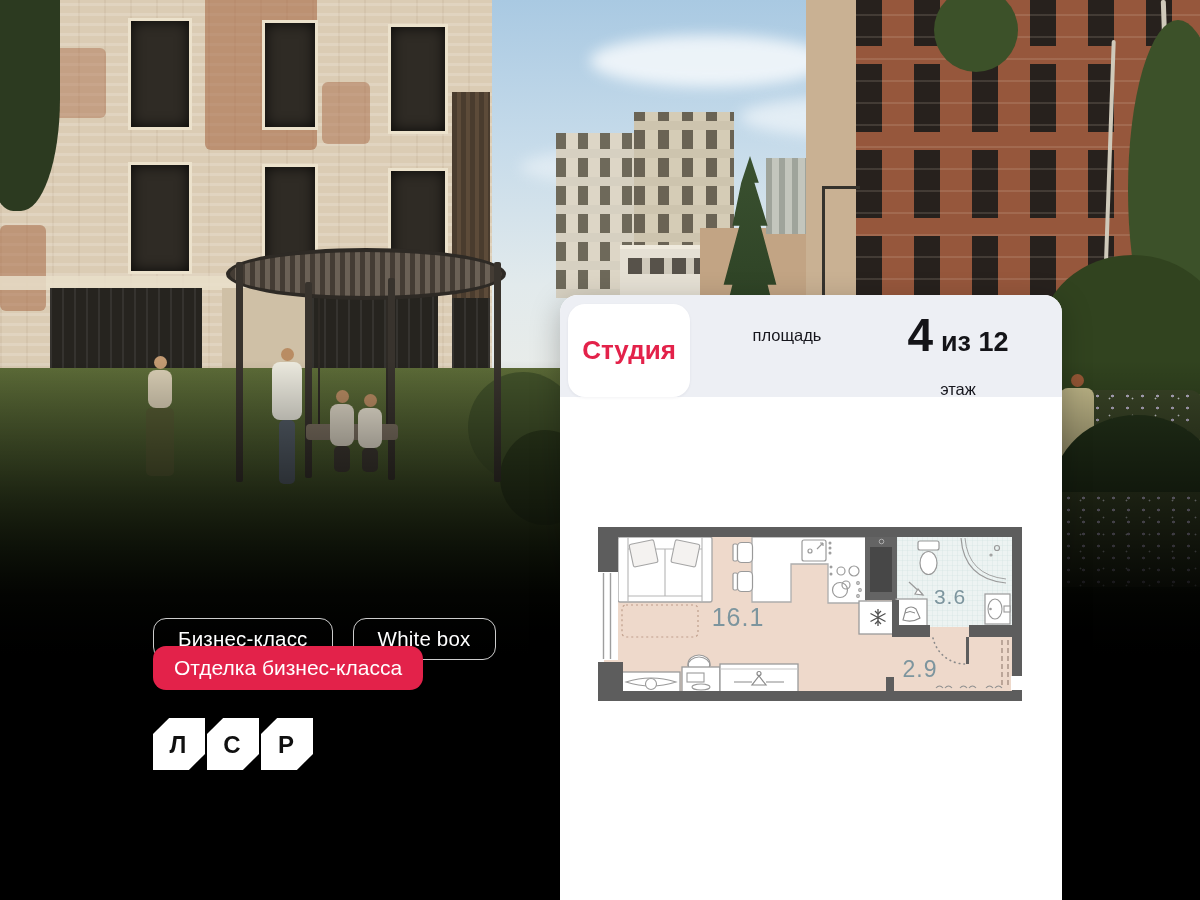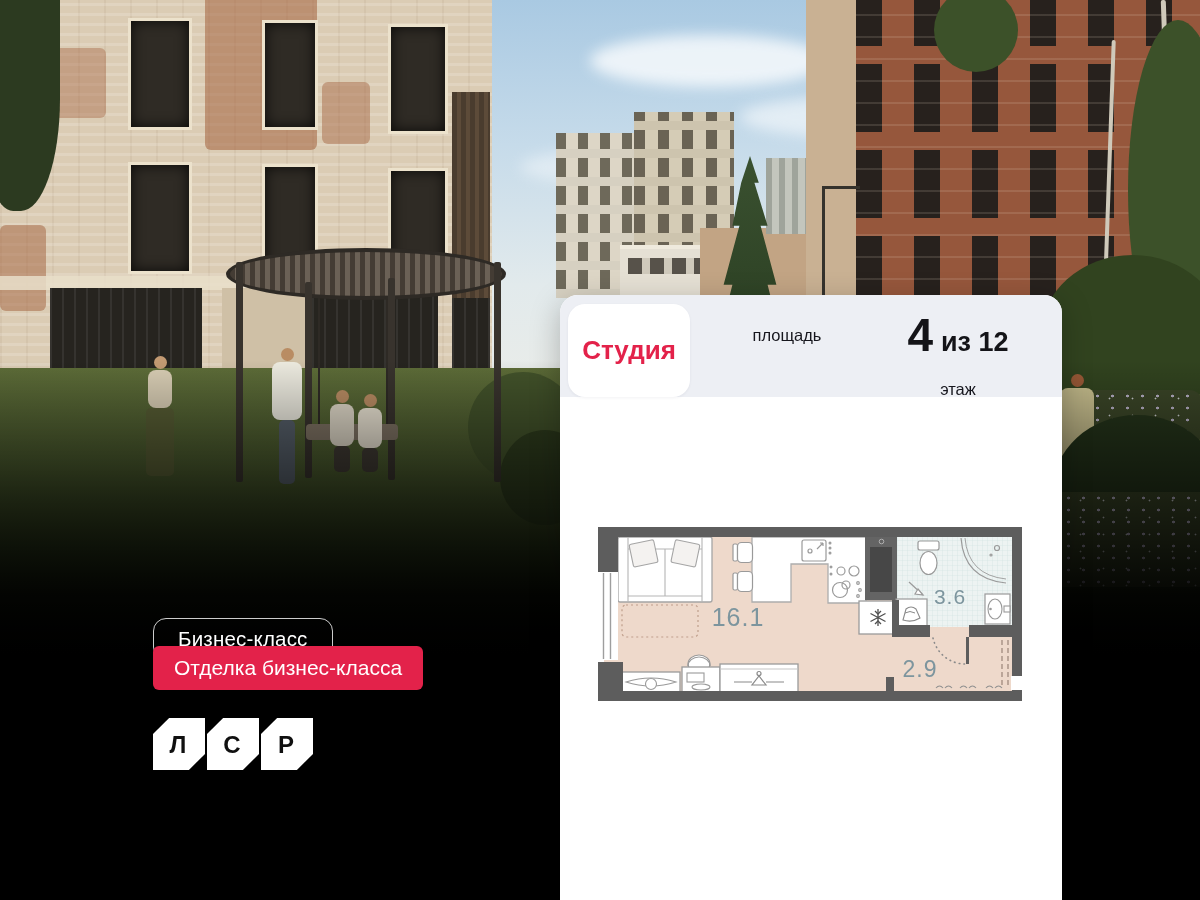--- a/index.html
+++ b/index.html
@@ -129,21 +129,21 @@
   .darken{position:absolute;inset:0;
     background:linear-gradient(180deg,rgba(0,0,0,0) 0%,rgba(0,0,0,0) 40%,rgba(0,0,0,.5) 54%,rgba(0,0,0,.9) 66%,#000 73%);}
 
   
   .hero-title{left:164px;top:454px;color:#fff;font-size:53px;font-weight:700;
     line-height:1.04;letter-spacing:.5px;z-index:5;}
   .tags{left:153px;top:594px;display:flex;gap:20px;z-index:5;margin-top:24px;}
   .pill{height:42px;display:flex;align-items:center;padding:0 24px;border:1.5px solid rgba(255,255,255,.8);
     border-radius:13px;color:#fff;font-size:20.5px;font-weight:500;letter-spacing:.2px;}
   .badge-red{left:153px;top:646px;height:44px;display:flex;align-items:center;padding:0 21px;
-    border-radius:6px;background:#e3224a;color:#fff;font-size:21px;font-weight:500;z-index:5;}
+    border-radius:13px;background:#e3224a;color:#fff;font-size:21px;font-weight:500;z-index:5;}
   .logo{left:153px;top:718px;display:flex;gap:2px;z-index:5;}
   .logo-tile{width:52px;height:52px;background:#fff;display:flex;align-items:center;justify-content:center;
     clip-path:polygon(31% 0,100% 0,100% 69%,69% 100%,0 100%,0 31%);}
   .logo-tile span{font-size:24px;font-weight:800;color:#101010;transform:translate(-1px,1px);}
 
   
   .card{left:560px;top:295px;width:502px;height:605px;background:#fff;border-radius:18px 18px 0 0;
     z-index:6;box-shadow:0 8px 30px rgba(0,0,0,.25);overflow:hidden;}
   .card-header{position:relative;height:102px;background:#edeff4;}
   .type-chip{position:absolute;left:8px;top:9px;width:122px;height:93px;background:#fff;border-radius:17px;
@@ -256,20 +256,21 @@
     <div class="abs flowers fb2"></div>
 
     <div class="darken"></div>
   </div>
 
   <div class="abs hero-title">
   </div>
 
   <div class="abs tags">
     <div class="pill">Бизнес-класс</div>
+    <div class="pill">White box</div>
   </div>
 
   <div class="abs badge-red">Отделка бизнес-класса</div>
 
   <div class="abs logo">
     <div class="logo-tile">
         <span>Л</span>
       </div>
     <div class="logo-tile">
         <span>С</span>

